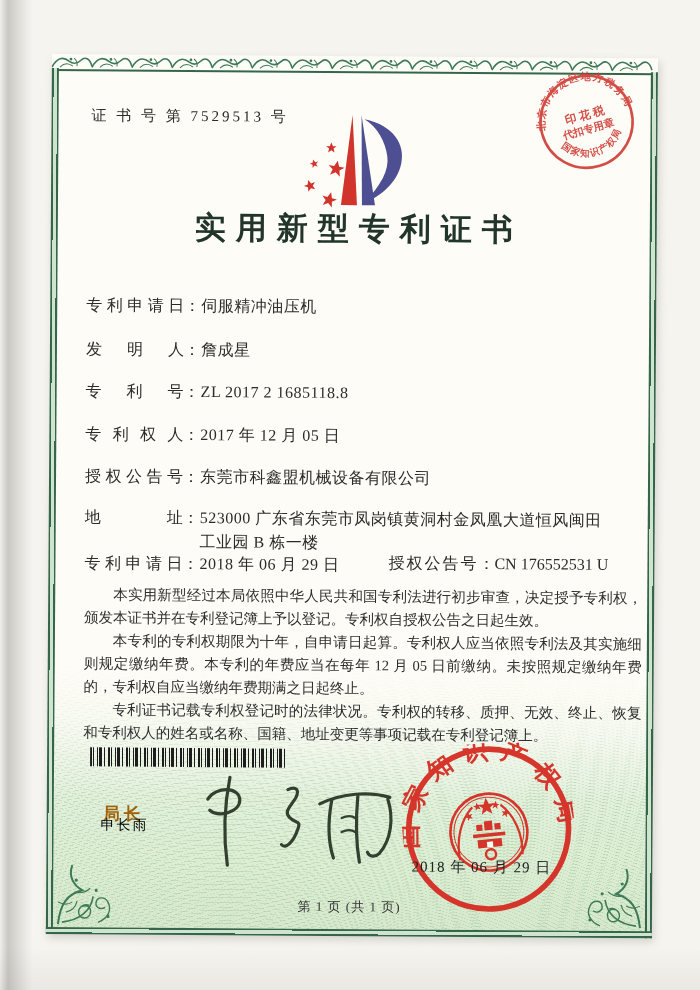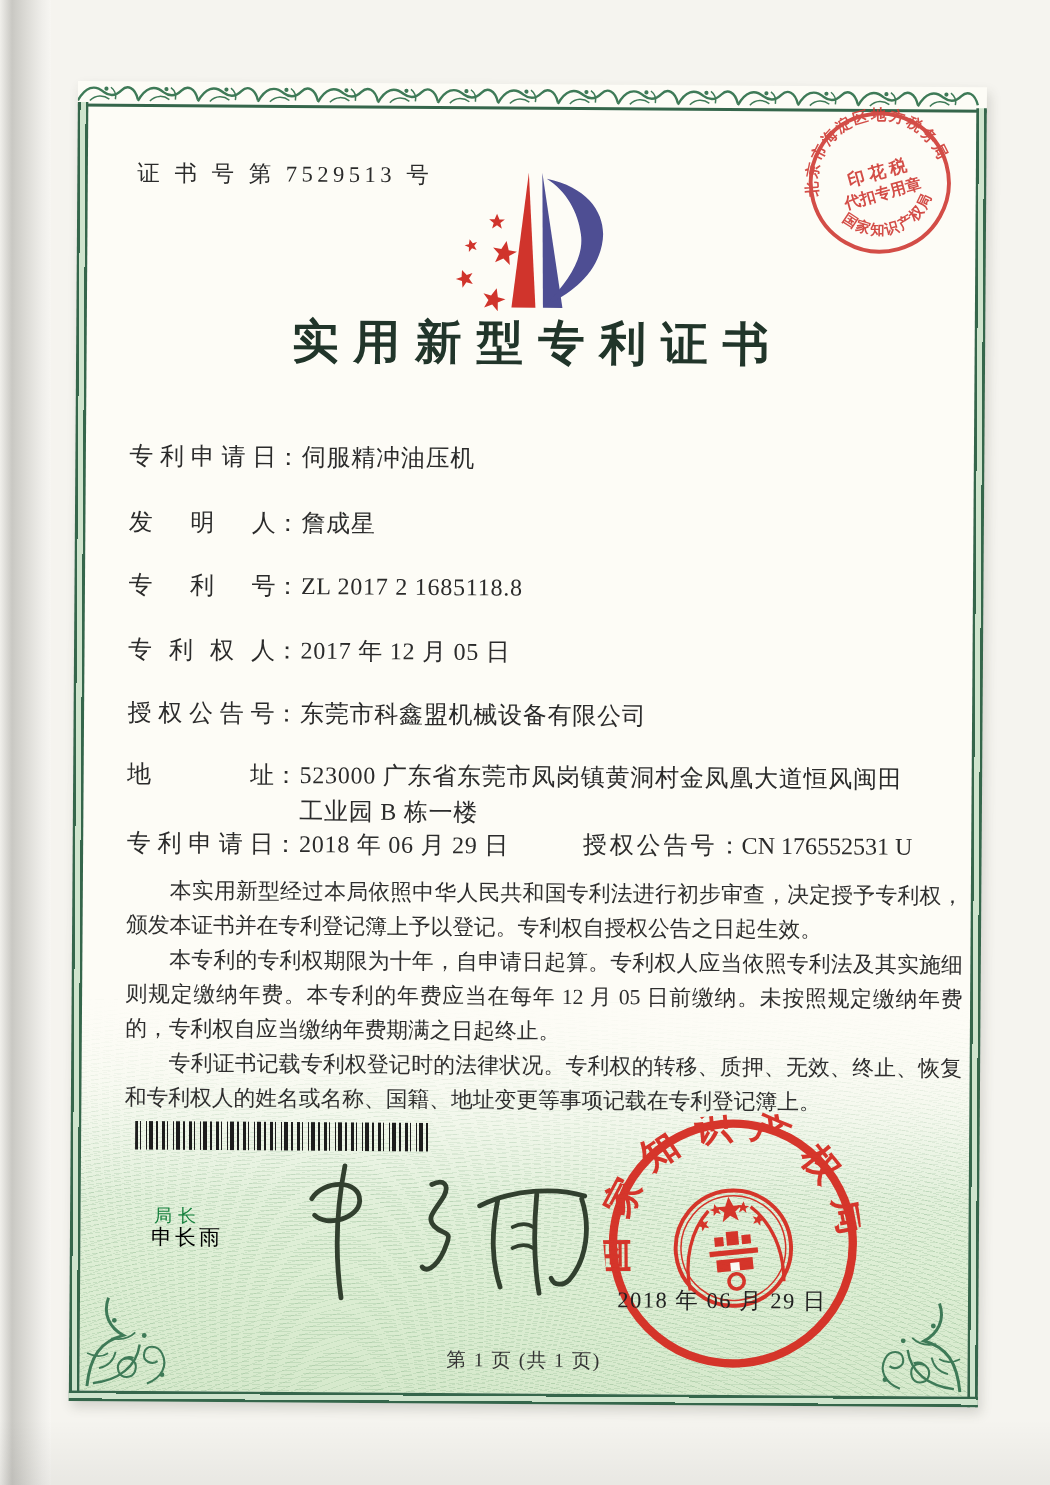--- a/index.html
+++ b/index.html
@@ -76,21 +76,21 @@
   .body-text p{margin:0;text-indent:2em;}
   .barcode{
     position:absolute;left:43px;top:693px;width:197px;height:19px;z-index:4;
     background:repeating-linear-gradient(90deg,
       #1d1d1d 0 2px,rgba(0,0,0,0) 2px 3px,
       #1d1d1d 3px 4px,rgba(0,0,0,0) 4px 7px,
       #1d1d1d 7px 8px,rgba(0,0,0,0) 8px 9px,
       #1d1d1d 9px 12px,rgba(0,0,0,0) 12px 14px,
       #1d1d1d 14px 15px,rgba(0,0,0,0) 15px 18px);
   }
-  .official-title{position:absolute;left:56px;top:748px;z-index:4;font-size:12px;color:#15803d;letter-spacing:4px;}
+  .official-title{position:absolute;left:56px;top:748px;z-index:4;font-size:17px;color:#a16207;letter-spacing:4px;font-weight:bold;}
   .official-name{position:absolute;left:54px;top:762px;z-index:4;font-size:14px;color:#000000;letter-spacing:2px;}
   .autograph{position:absolute;left:145px;top:716px;width:214px;height:104px;z-index:4;}
   .seal{position:absolute;left:356px;top:686px;width:172px;height:172px;z-index:5;transform:rotate(-6deg);opacity:.93;}
   .seal-date{
     position:absolute;left:332px;top:801px;width:206px;z-index:6;
     text-align:center;font-size:15px;color:#222;letter-spacing:1px;
   }
   .tax-stamp{position:absolute;left:484px;top:13px;width:102px;height:102px;z-index:6;transform:rotate(-16deg);opacity:.9;}
   .page-footer{
     position:absolute;left:0;right:0;top:842px;z-index:4;

